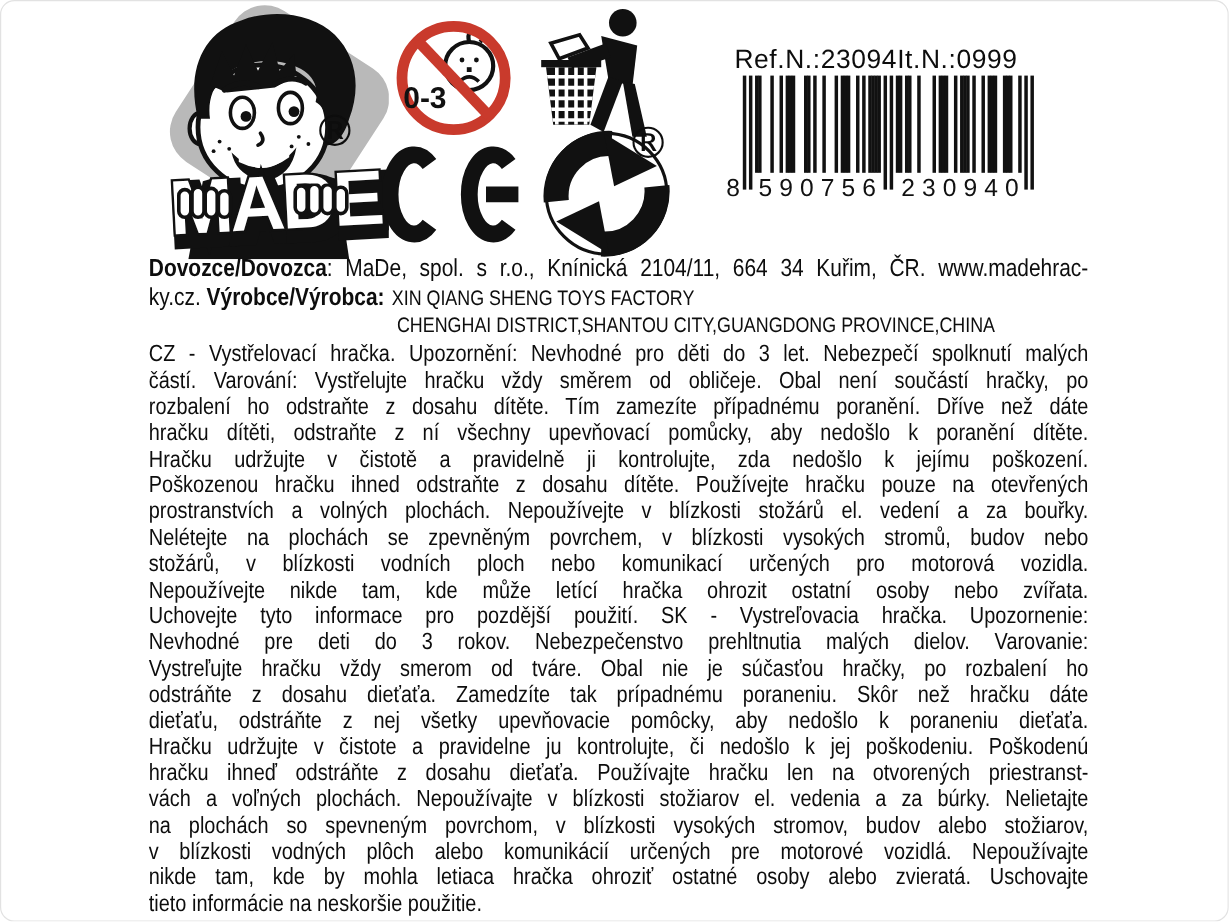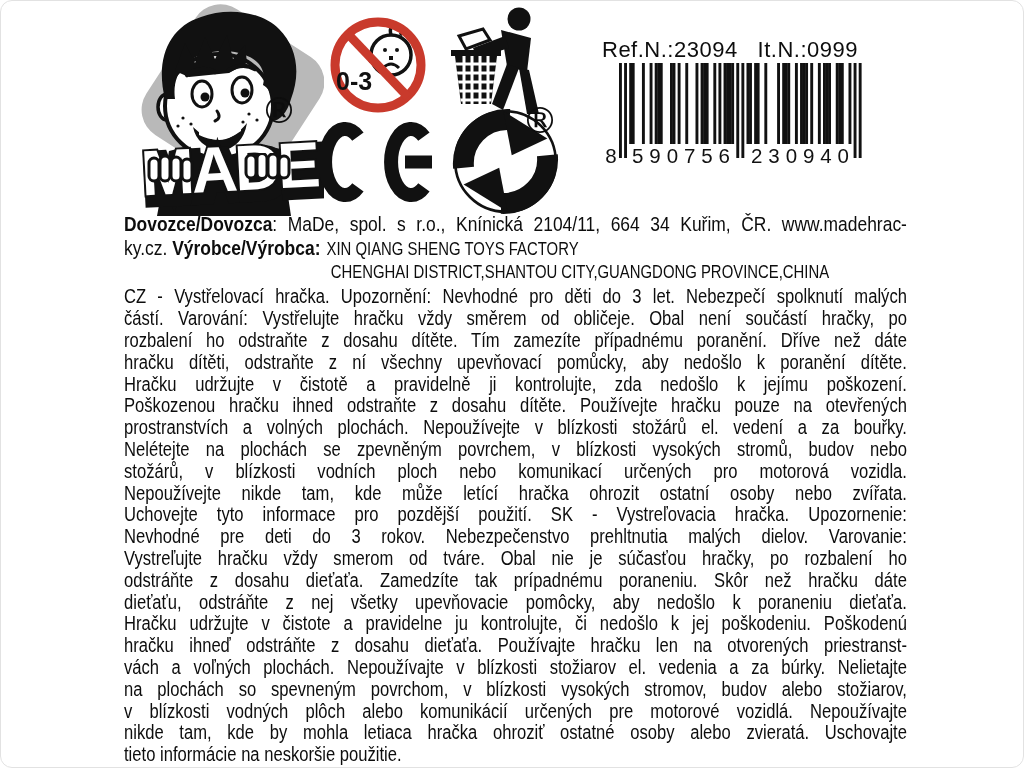--- a/index.html
+++ b/index.html
@@ -1,20 +1,20 @@
 <!DOCTYPE html>
 <html><head>
 <meta charset="utf-8">
 <style>
   html,body{margin:0;padding:0;background:#fff;}
   .label{position:relative;width:1024px;height:768px;background:#fff;color:#0d0d0d;
          font-family:"Liberation Sans",sans-serif;overflow:hidden;border:1px solid #e2e2e2;border-radius:12px;box-sizing:border-box;}
   .abs{position:absolute;}
   .reg{position:absolute;font-size:36px;line-height:1;color:#0d0d0d;font-family:"DejaVu Sans",sans-serif;}
-  .refline{position:absolute;left:601px;top:36px;width:256px;display:flex;justify-content:space-between;
+  .refline{position:absolute;left:601px;top:36px;width:256px;display:flex;justify-content:center;
            font-size:22px;letter-spacing:0.5px;white-space:nowrap;}
   .scaled{position:absolute;left:123px;top:211px;width:920px;transform:scaleX(0.851);transform-origin:0 0;}
   .addr1{font-size:20.5px;line-height:23.7px;text-align:justify;text-align-last:justify;white-space:normal;}
   .addr2{font-size:20.5px;line-height:23.7px;white-space:nowrap;}
   .addr3{font-size:17.5px;line-height:22px;padding-left:243px;white-space:nowrap;}
   .cond{font-size:17.5px;margin-left:7px;}
   .b{font-weight:bold;}
   .warning-block{margin-top:3px;}
   .jline{font-size:19.5px;line-height:21.8px;text-align:justify;text-align-last:justify;white-space:normal;}
   .jline-last{text-align-last:left;}

